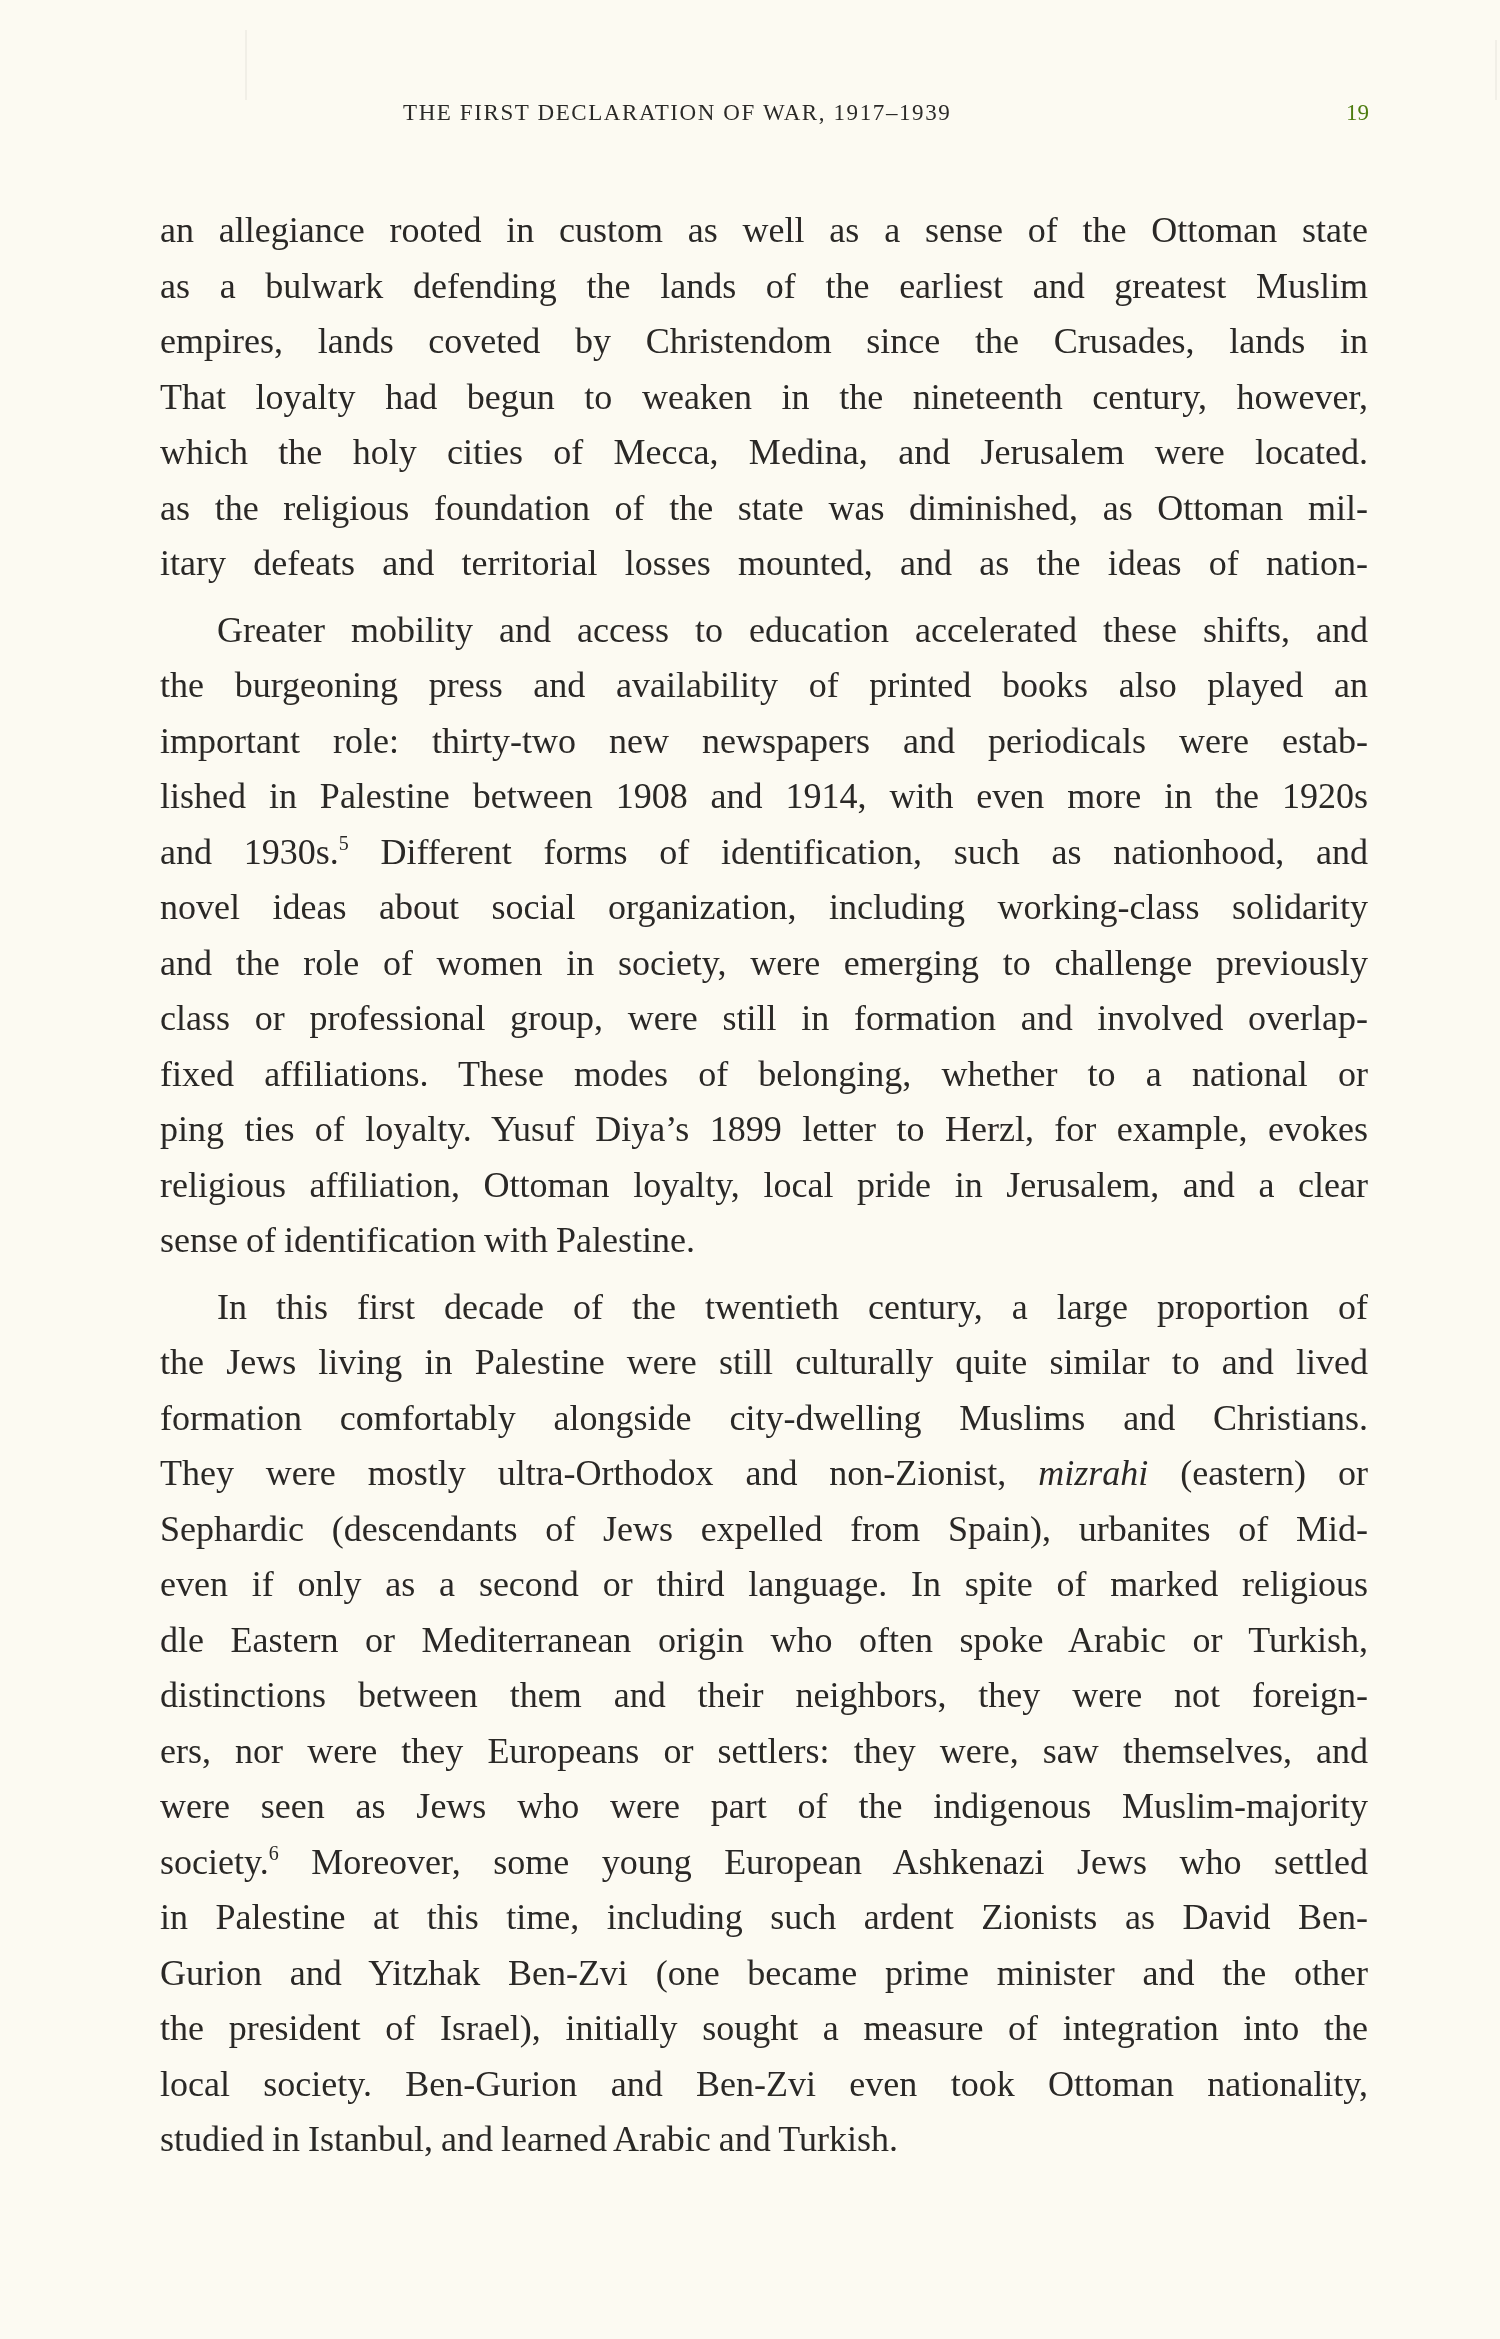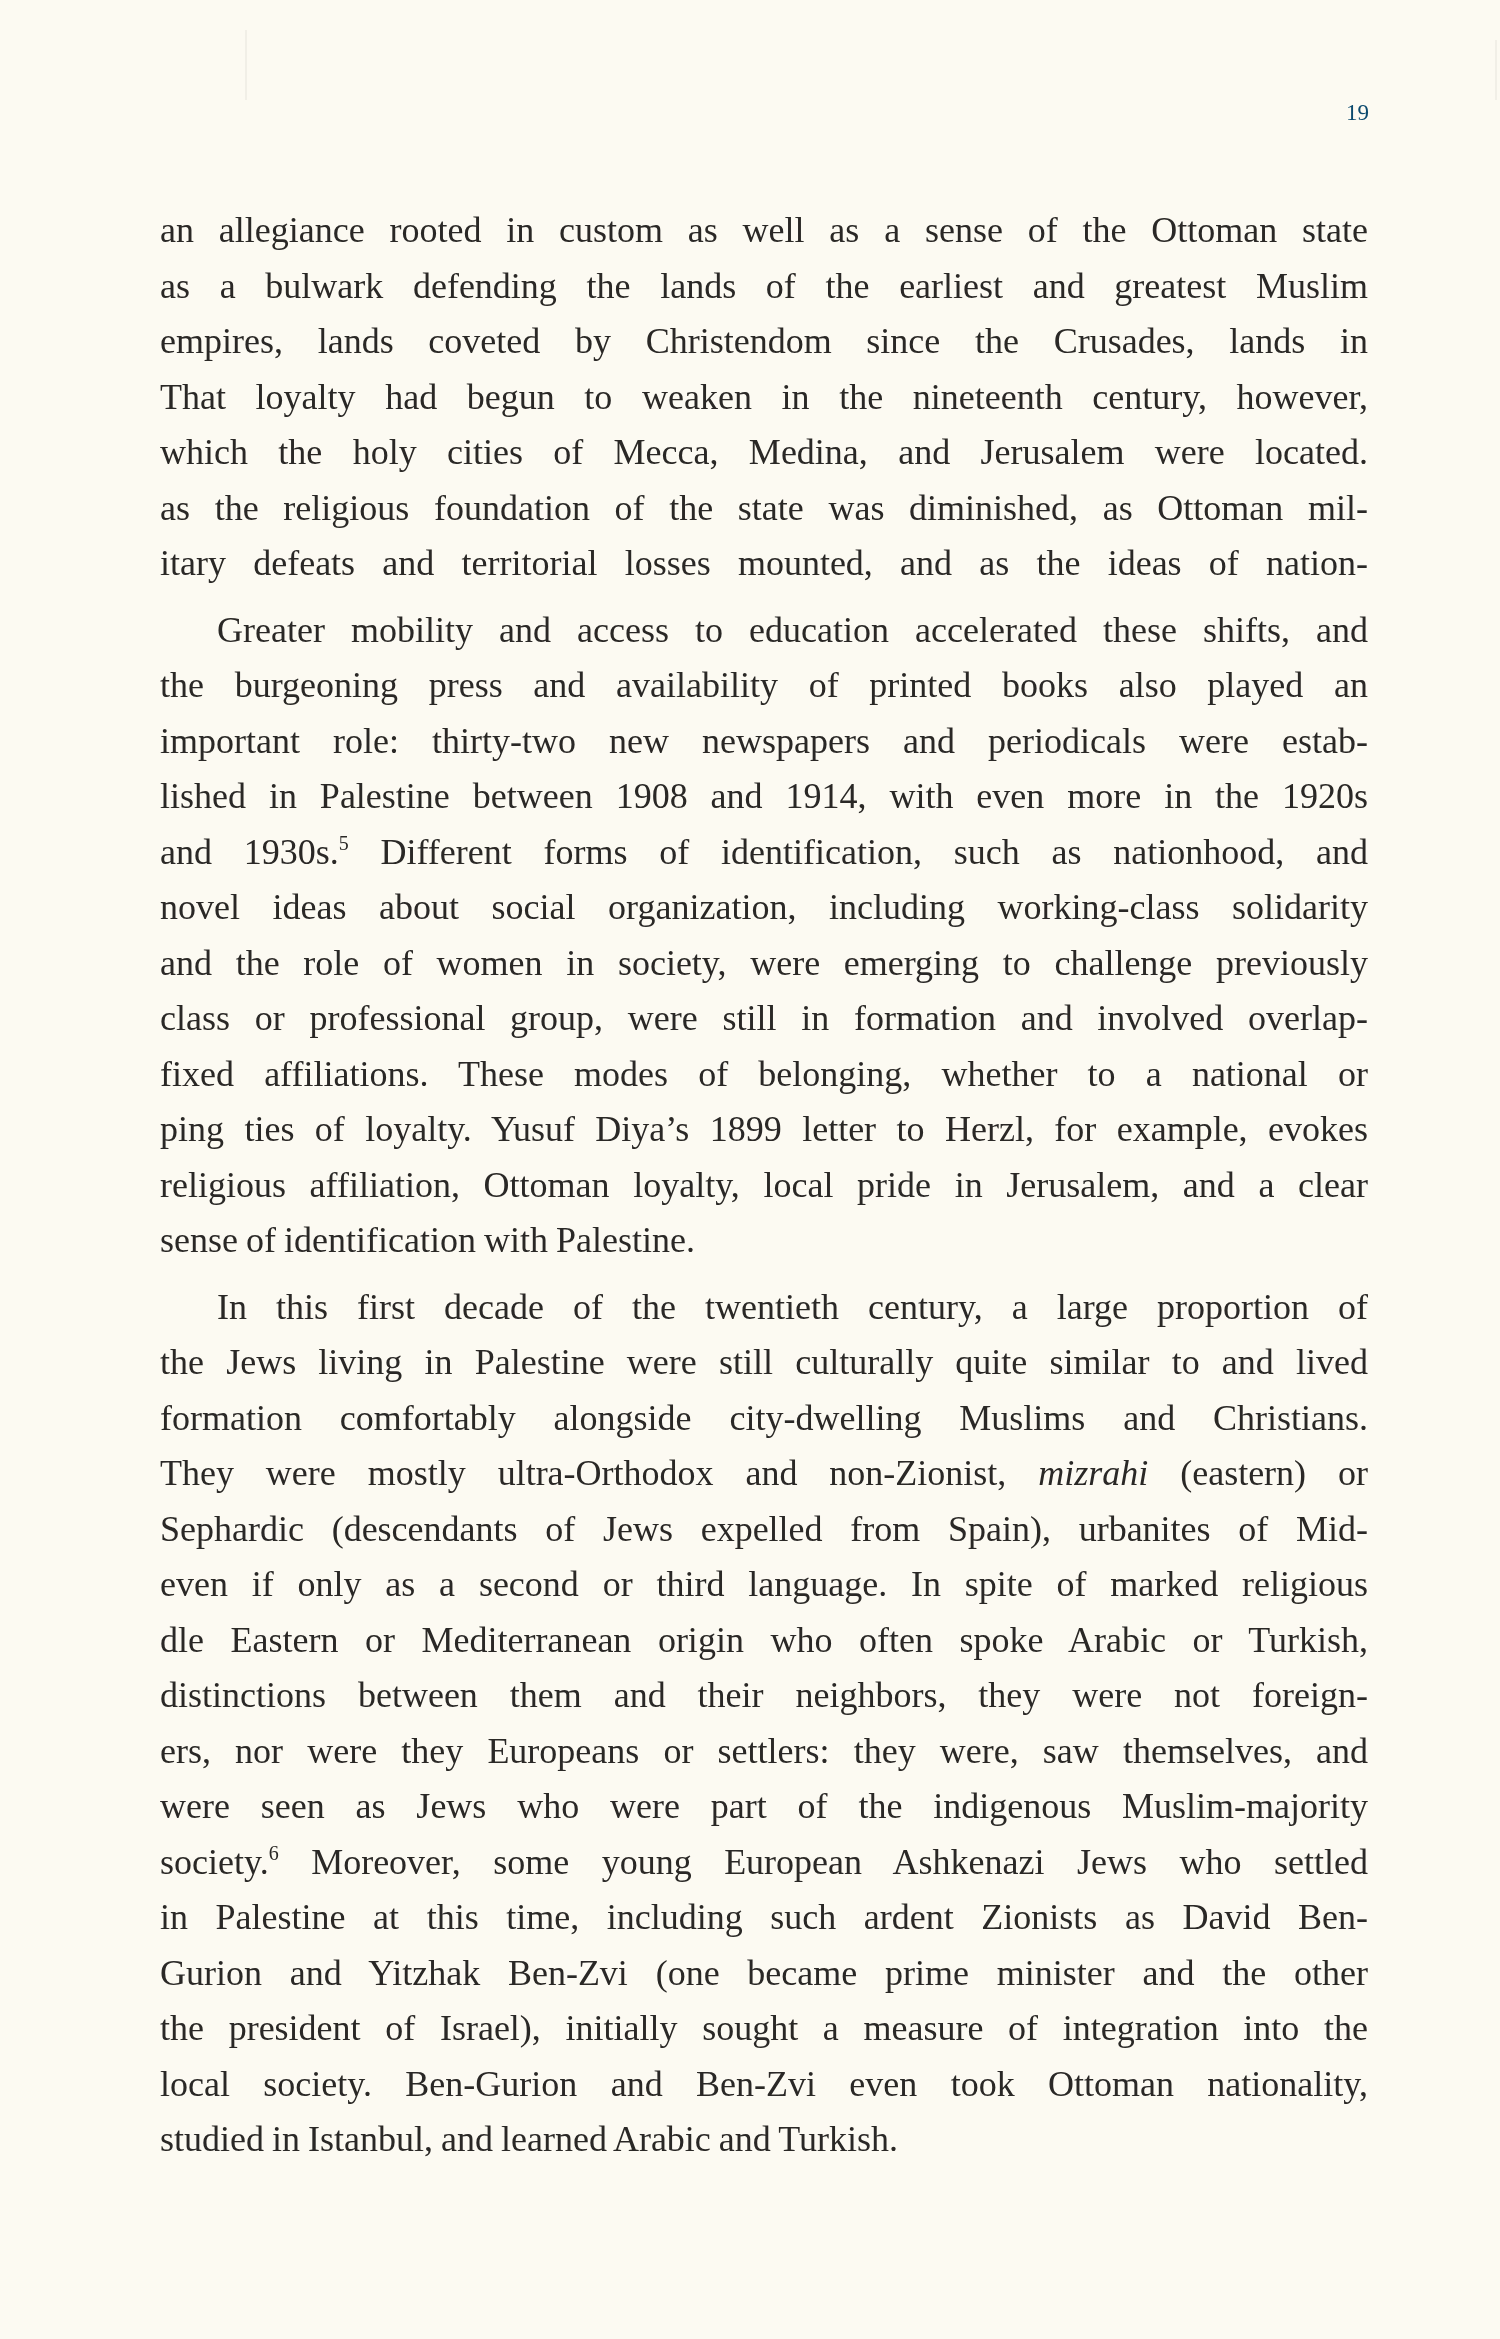--- a/index.html
+++ b/index.html
@@ -32,21 +32,21 @@
     color: #2b2a28;
   }
   .folio {
     position: absolute;
     top: 98px;
     left: 1343px;
     width: 26px;
     font-size: 23px;
     line-height: 30px;
     text-align: right;
-    color: #0c4a6e;
+    color: #4d7c0f;
   }
   .body-text {
     position: absolute;
     left: 160px;
     top: 203px;
     width: 1208px;
     font-size: 36px;
     line-height: 55.5px;
   }
   .line {
@@ -77,20 +77,21 @@
     width: 2px;
   }
 </style>
 </head>
 <body>
 
 <div class="page">
   <div class="scan-mark" style="left:1495px; top:40px; height:60px;"></div>
   <div class="scan-mark" style="left:245px; top:30px; height:70px;"></div>
 
+  <div class="running-head">THE FIRST DECLARATION OF WAR, 1917–1939</div>
   <div class="folio">19</div>
 
   <div class="body-text" id="body-text">
       <div>
         <span class="line">an allegiance rooted in custom as well as a sense of the Ottoman state</span>
         <span class="line">as a bulwark defending the lands of the earliest and greatest Muslim</span>
         <span class="line">empires, lands coveted by Christendom since the Crusades, lands in</span>
         <span class="line">That loyalty had begun to weaken in the nineteenth century, however,</span>
         <span class="line">which the holy cities of Mecca, Medina, and Jerusalem were located.</span>
         <span class="line">as the religious foundation of the state was diminished, as Ottoman mil-</span>

